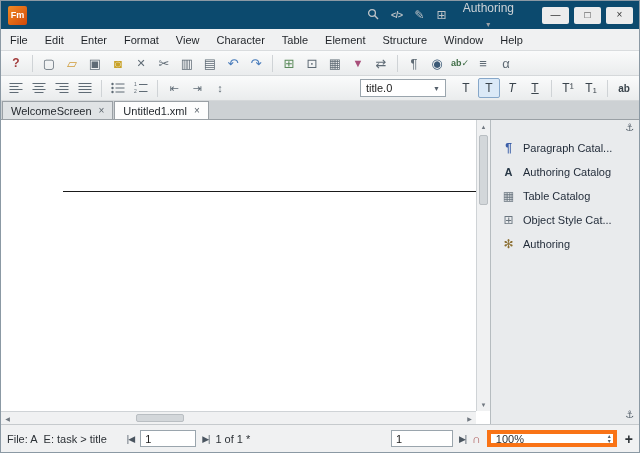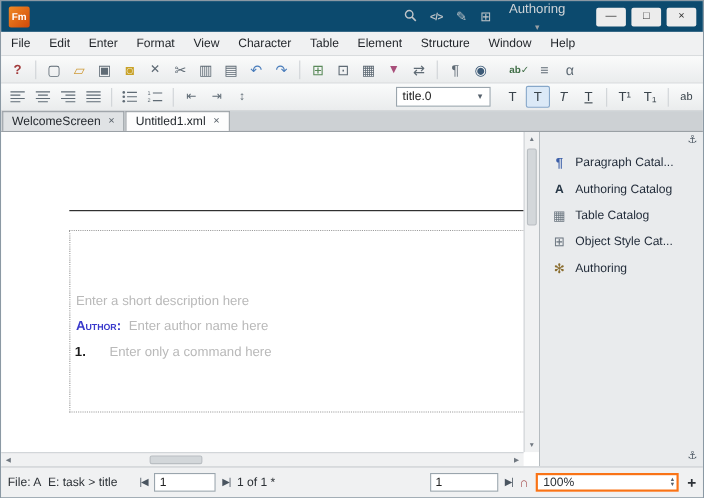--- a/index.html
+++ b/index.html
@@ -25,32 +25,32 @@
   .trow { height:25px; background:linear-gradient(#fafbfb,#eaeced); border-bottom:1px solid #d5d8da; display:flex; align-items:center; padding:0 4px; gap:1px; }
   .tbtn { min-width:22px; height:20px; display:flex; align-items:center; justify-content:center; color:#5f6b75; font-size:13px; line-height:1; border-radius:2px; }
   .tbtn.small { font-size:11px; }
   .sep { width:1px; height:17px; background:#cfd3d6; margin:0 4px; flex:none; }
   .c-help { color:#a23b3b; font-weight:bold; font-size:12px; }
   .c-folder { color:#cf9c3a; }
   .c-lock { color:#c9a227; }
   .c-undo { color:#4a7dbb; }
   .c-marker { color:#a84f7a; }
   .c-find { color:#3c5a77; }
-  .c-spell { color:#3f6d46; font-size:9px; font-weight:bold;margin-left:12px; }
+  .c-spell { color:#3f6d46; font-size:9px; font-weight:bold; }
   .c-green { color:#5a8a5a; }
   .aicon { display:block; }
   .style-combo { margin-left:auto; width:86px; height:18px; background:#fff; border:1px solid #9aa5ad; display:flex; align-items:center; padding:0 5px; font-size:11px; color:#222; gap:4px; }
   .style-combo .lbl { flex:1; }
   .style-combo .caret { font-size:7px; color:#55606b; }
   .tgroup { display:flex; align-items:center; margin-left:8px; gap:1px; }
   .tT { width:22px; height:20px; display:flex; align-items:center; justify-content:center; font-size:12px; color:#3a444c; border:1px solid transparent; border-radius:2px; }
   .tT.active { border-color:#86a7c9; background:#dbe9f7; }
   .tT.it { font-style:italic; }
   .tT.un { text-decoration:underline; }
-  .tT.ab { font-size:10px; font-weight:normal; }
+  .tT.ab { font-size:10px; font-weight:bold; }
 
   
   .tabbar { height:19px; background:#cdd1d4; border-bottom:1px solid #9aa0a5; display:flex; align-items:flex-end; padding-left:1px; }
   .tab { height:18px; display:flex; align-items:center; gap:7px; padding:0 8px; font-size:11px; color:#24292e; background:#e0e3e5; border:1px solid #9aa0a5; border-bottom:none; margin-right:1px; }
   .tab.active { background:#fdfdfd; }
   .tclose { color:#5a636b; font-size:10px; }
 
   
   .main { position:absolute; top:119px; left:0; right:0; bottom:28px; display:flex; }
   .canvas { flex:1; position:relative; background:#fff; border-right:1px solid #b6bcc0; }
@@ -83,21 +83,21 @@
   .pi-table { color:#6b7680; }
   .pi-obj { color:#6b7680; }
   .pi-var { color:#8a6d2f; }
 
   
   .statusbar { position:absolute; left:0; right:0; bottom:0; height:28px; background:#f0f1f2; border-top:1px solid #c6cacd; display:flex; align-items:center; padding:0 6px; gap:6px; font-size:11px; color:#2c3136; }
   .sbtext { white-space:nowrap; }
   .sbbtn { color:#4a5560; font-size:9px; white-space:nowrap; letter-spacing:-1px; }
   .sbfield { height:17px; background:#fff; border:1px solid #9aa5ad; font-size:11px; padding:0 4px; font-family:inherit; color:#222; }
   .magnet { color:#a55; font-size:12px; font-weight:bold; letter-spacing:0; }
-  .zoombox { width:130px; height:17px; background:#fff; border:2px solid #f97316; display:flex; align-items:center; padding:0 2px 0 5px; }
+  .zoombox { width:130px; height:17px; background:#fff; border:4px solid #f97316; display:flex; align-items:center; padding:0 2px 0 5px; }
   .zoombox .zv { flex:1; }
   .spin { display:flex; flex-direction:column; justify-content:center; line-height:5px; }
   .spin i { font-style:normal; font-size:6px; color:#55606b; }
   .sbplus { font-size:14px; font-weight:bold; color:#2c3136; margin-left:2px; }
 </style>
 </head>
 <body>
 
 <div class="window">
 
@@ -233,31 +233,20 @@
     </div>
     <div class="tab active">
       <span>Untitled1.xml</span>
       <span class="tclose">×</span>
     </div>
   </div>
 
   <div class="main">
     <div class="canvas">
       <div class="rule"></div>
-      <div class="textframe">
-        <div class="line-desc ph">Enter a short description here</div>
-        <div class="line-author">
-          <span class="author-label">Author:</span>
-          <span class="ph">Enter author name here</span>
-        </div>
-        <div class="line-step">
-          <span class="step-num">1.</span>
-          <span class="ph step-text">Enter only a command here</span>
-        </div>
-      </div>
 
       <div class="vscroll">
         <span class="sarrow" style="top:0; left:0;">▲</span>
         <div class="vthumb"></div>
         <span class="sarrow" style="bottom:0; left:0;">▼</span>
       </div>
       <div class="hscroll">
         <span class="sarrow" style="left:0; top:0;">◀</span>
         <div class="hthumb"></div>
         <span class="sarrow" style="right:0; top:0;">▶</span>

